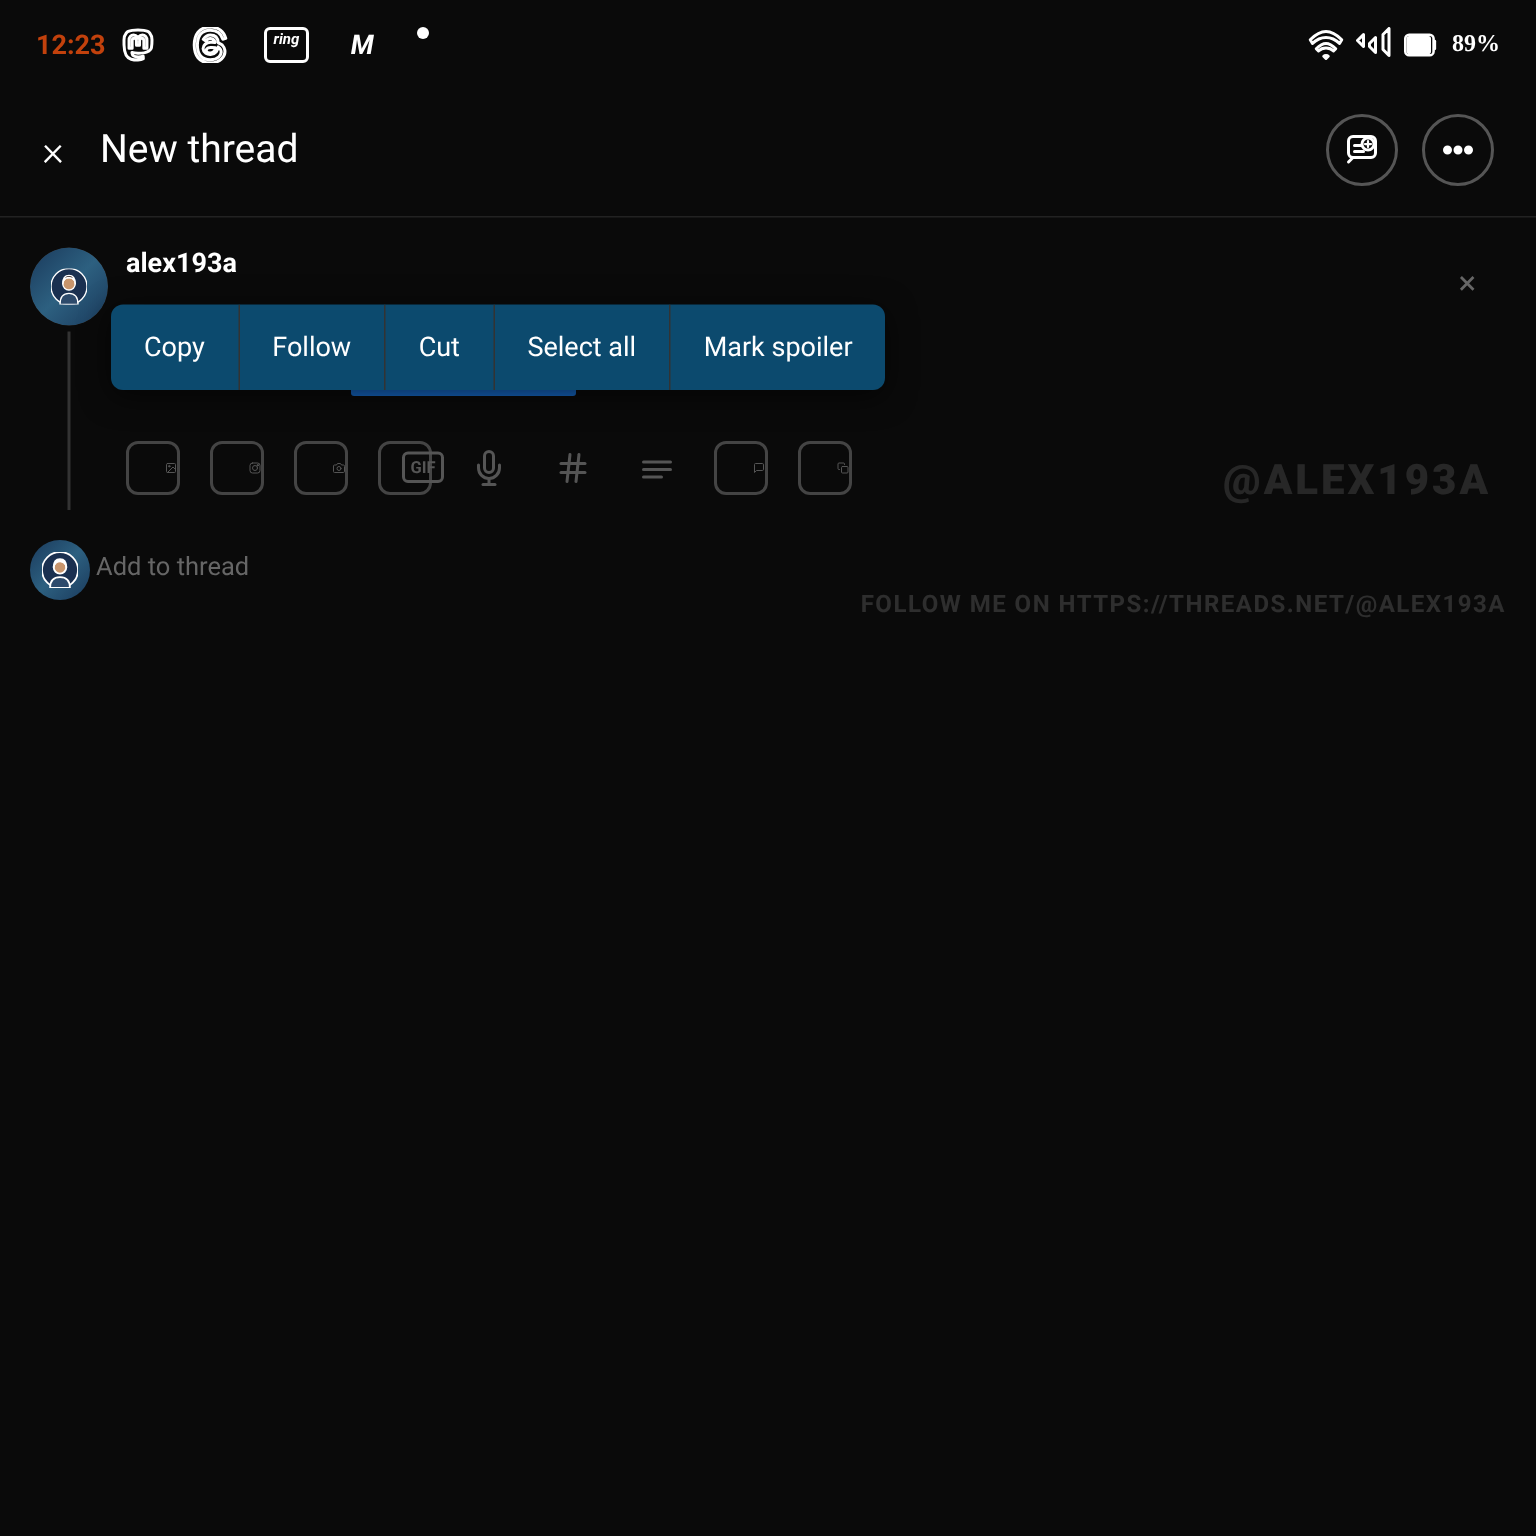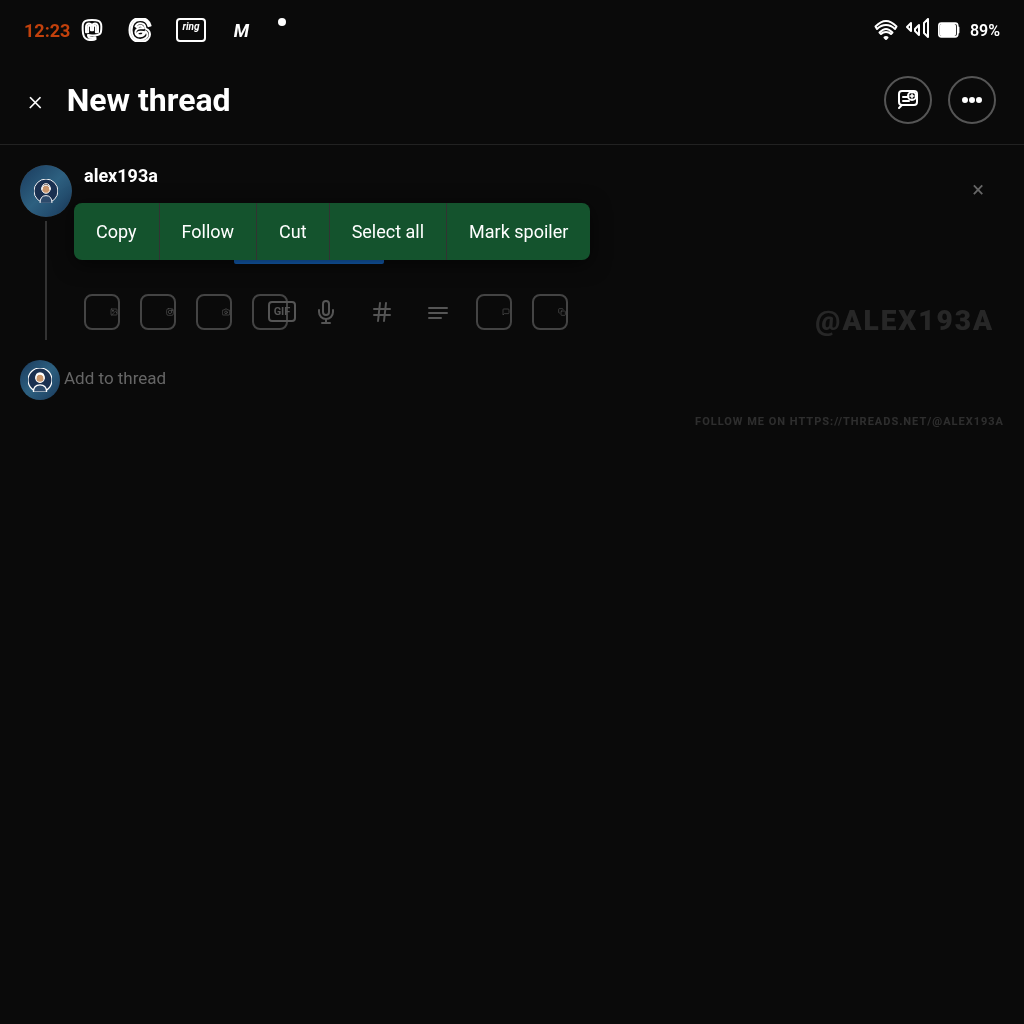--- a/index.html
+++ b/index.html
@@ -61,20 +61,21 @@
     }
     .status-right {
       display: flex;
       align-items: center;
       gap: 8px;
     }
     .battery-text {
       font-size: 16px;
       font-weight: 600;
       color: #fff;
+      font-family: Liberation Serif, serif;
     }
 
     
     .app-header {
       display: flex;
       align-items: center;
       justify-content: space-between;
       padding: 20px 28px;
       border-bottom: 1px solid #222;
     }
@@ -83,22 +84,22 @@
       align-items: center;
       gap: 24px;
     }
     .close-icon {
       font-size: 28px;
       color: #fff;
       cursor: pointer;
       font-weight: 300;
     }
     .header-title {
-      font-size: 32px;
-      font-weight: 700;
+      font-size: 26px;
+      font-weight: 400;
       color: #fff;
     }
     .header-right {
       display: flex;
       align-items: center;
       gap: 16px;
     }
     .header-btn {
       width: 48px;
       height: 48px;
@@ -166,21 +167,21 @@
       font-weight: 700;
       color: #fff;
       margin-bottom: 8px;
     }
 
     
     .text-toolbar {
       position: absolute;
       top: 38px;
       left: -10px;
-      background: #14532d;
+      background: #0c4a6e;
       border-radius: 8px;
       display: flex;
       align-items: center;
       z-index: 100;
       overflow: hidden;
       box-shadow: 0 4px 20px rgba(0,0,0,0.6);
       white-space: nowrap;
     }
     .toolbar-item {
       padding: 18px 22px;
@@ -538,17 +539,17 @@
     <div class="avatar-small">
       <svg viewBox="0 0 40 40" width="40" height="40" fill="none">
         <circle cx="20" cy="20" r="20" fill="#1a3050"></circle>
         <circle cx="20" cy="17" r="7" fill="#c8956c"></circle>
         <path d="M13 17 Q13 8 20 8 Q27 8 27 17 Q27 11 20 10 Q14 10 13 17z" fill="#1a0a0a"></path>
         <path d="M9 40 Q9 28 20 28 Q31 28 31 40z" fill="#2d4a6b"></path>
       </svg>
     </div>
     <div class="add-to-thread">Add to thread</div>
 
-    <div style="position:absolute; right:20px; bottom:8px; color:rgba(255,255,255,0.15); font-size:11px; font-weight:700; letter-spacing:1px; text-transform:uppercase;">
+    <div style="position:absolute; right:20px; bottom:24px; color:rgba(255,255,255,0.15); font-size:16px; font-weight:700; letter-spacing:1px; text-transform:uppercase;">
       <span>FOLLOW ME ON HTTPS://THREADS.NET/@ALEX193A</span>
     </div>
   </div>
 </div>
 
 </body></html>

